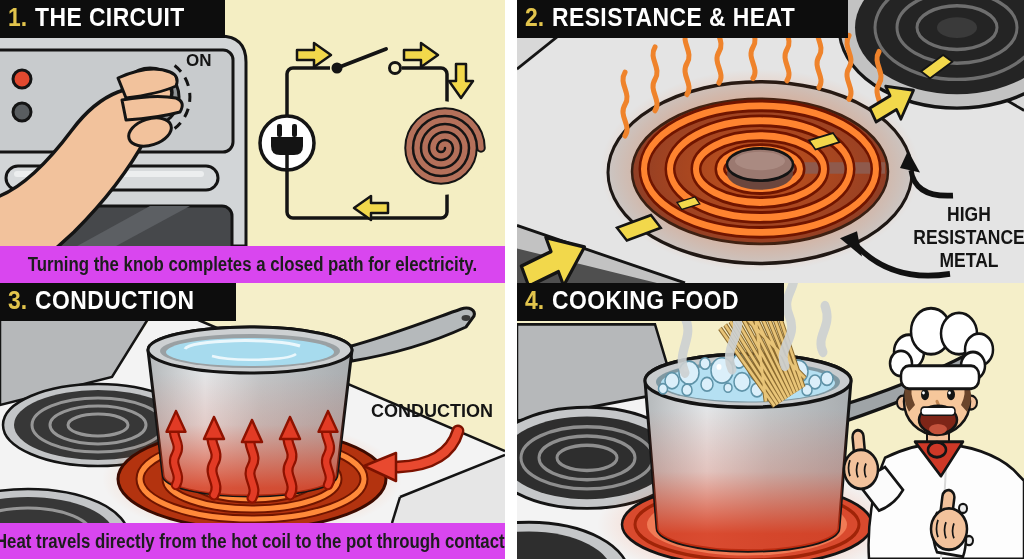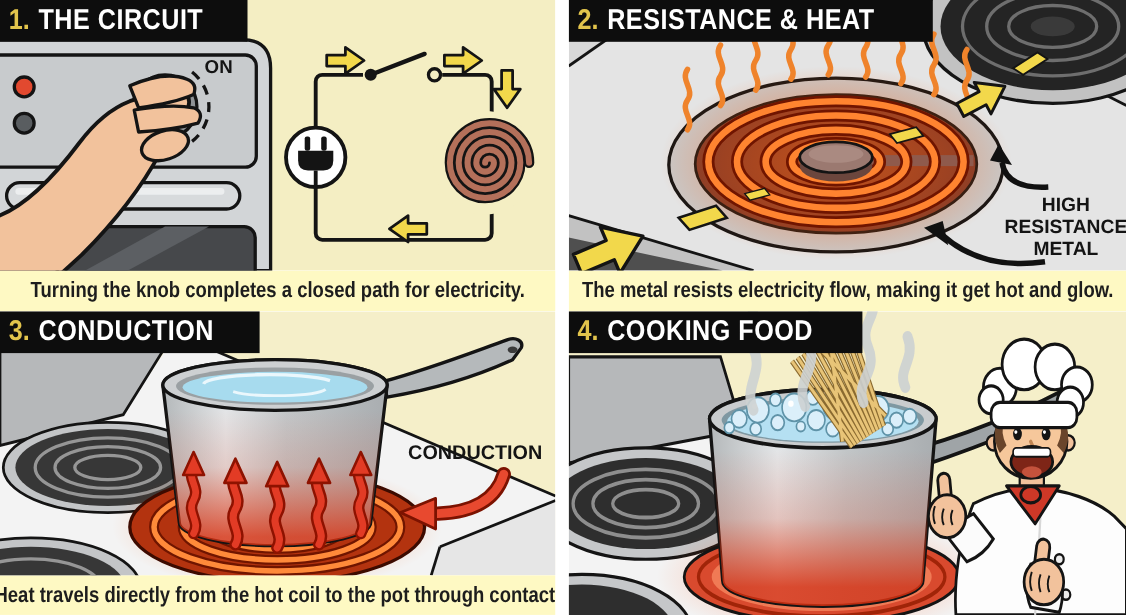--- a/index.html
+++ b/index.html
@@ -4,21 +4,21 @@
 <style>
   html,body{margin:0;padding:0;background:#ffffff;}
   .poster{
     position:relative;width:1024px;height:559px;background:#ffffff;overflow:hidden;
     display:grid;grid-template-columns:505px 12px 507px;grid-template-rows:283px 276px;
     font-family:"Liberation Sans",sans-serif;
   }
   .panel{position:relative;display:flex;flex-direction:column;overflow:hidden;}
   .art{flex:1 1 auto;position:relative;}
   .art svg{display:block;width:100%;height:100%;}
-  .caption{height:37px;background:#fef9c3;display:flex;align-items:center;justify-content:center;flex:0 0 auto;}
+  .caption{height:37px;background:#d946ef;display:flex;align-items:center;justify-content:center;flex:0 0 auto;}
   .row2 .caption{height:36px;}
   .caption span{
     font-weight:bold;font-size:20px;color:#1d1d1d;white-space:nowrap;
     transform:scaleX(0.84);transform-origin:center;letter-spacing:0px;
   }
   .badge{
     position:absolute;top:0;left:0;z-index:5;background:#0d0d0d;
     display:flex;align-items:center;gap:9px;padding:4px 16px 7px 8px;height:38px;box-sizing:border-box;
   }
   .badge-inner{display:flex;align-items:baseline;gap:9px;transform:scaleX(0.88);transform-origin:left center;}
@@ -191,23 +191,20 @@
         <g>
           <path d="M436,170 Q398,172 394,148" fill="none" stroke="#111111" stroke-width="5"></path>
           <polygon points="383,146 403,150 391,131" fill="#111111"></polygon>
           <path d="M433,238 Q376,246 340,214" fill="none" stroke="#111111" stroke-width="5"></path>
           <polygon points="340,201 345,223 323,207" fill="#111111"></polygon>
           <text x="452" y="192" font-size="17.5" font-weight="bold" fill="#141414" text-anchor="middle">HIGH</text>
           <text x="452" y="212" font-size="17.5" font-weight="bold" fill="#141414" text-anchor="middle">RESISTANCE</text>
           <text x="452" y="232" font-size="17.5" font-weight="bold" fill="#141414" text-anchor="middle">METAL</text>
         </g>
       </svg>
-    </div>
-    <div class="caption">
-      <span>The metal resists electricity flow, making it get hot and glow.</span>
     </div>
   </div>
 
   <div class="panel row2">
     <div class="badge">
       <span class="badge-inner">
         <span class="badge-num">3.</span>
         <span class="badge-title">CONDUCTION</span>
       </span>
     </div>

